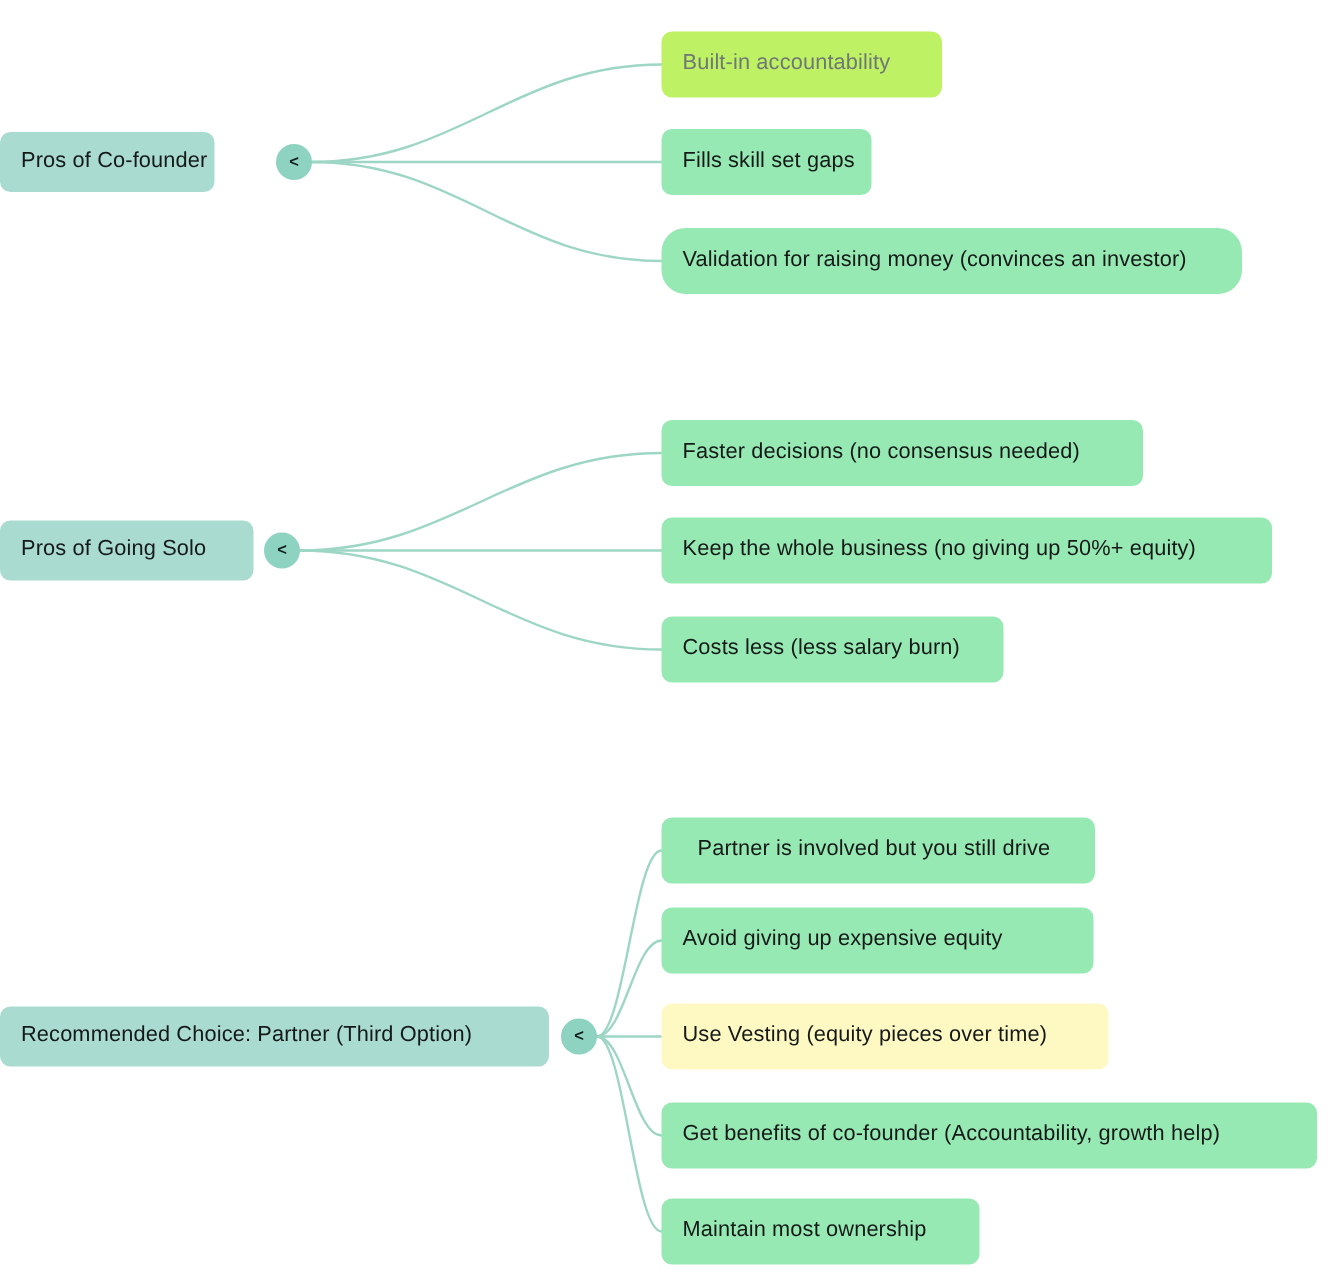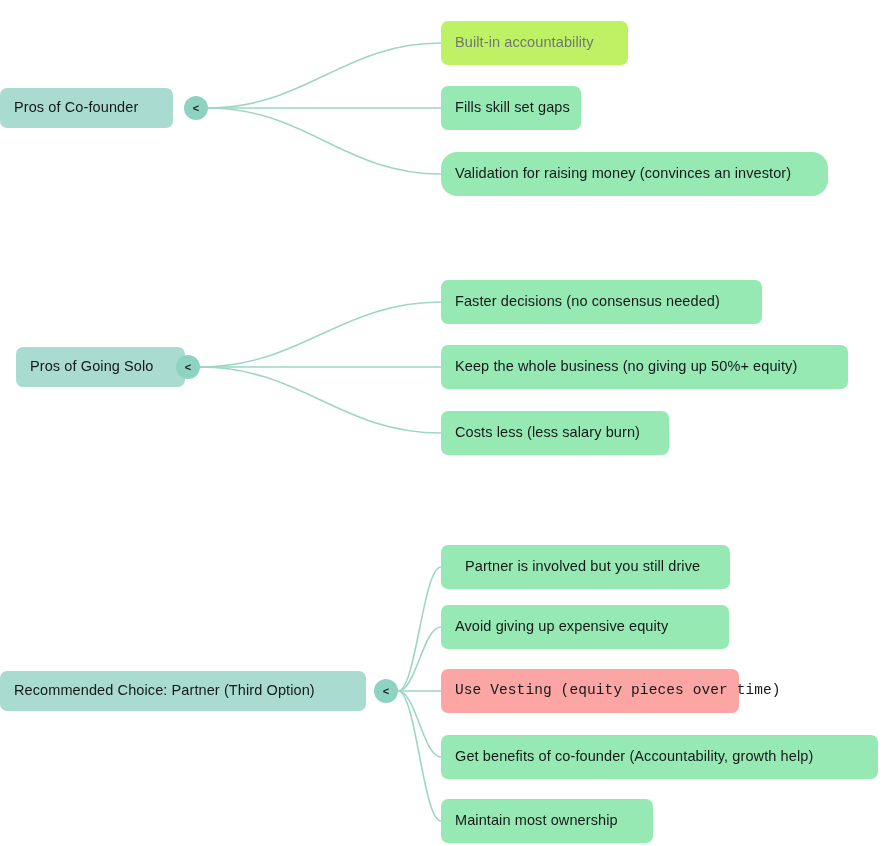--- a/index.html
+++ b/index.html
@@ -50,22 +50,21 @@
     background: #a9dbd0;
   }
   .node.child {
     background: #97e9b4;
   }
   .node.child.dim {
     background: #bef264;
     color: #6f7874;
   }
   .node.child.hover {
-    background: #fca5a5;
-    font-family: Liberation Mono, monospace;
+    background: #fef9c3;
   }
   .toggle {
     position: absolute;
     box-sizing: border-box;
     width: 24px;
     height: 24px;
     border-radius: 50%;
     background: #8ed3c2;
     display: flex;
     align-items: center;
@@ -88,36 +87,36 @@
       <path class="edge" d="M 200 367 C 301.22 367, 339.78 302, 441 302"></path>
       <path class="edge" d="M 200 367 C 301.22 367, 339.78 367, 441 367"></path>
       <path class="edge" d="M 200 367 C 301.22 367, 339.78 433, 441 433"></path>
       <path class="edge" d="M 398 691 C 416.06 691, 422.94 567, 441 567"></path>
       <path class="edge" d="M 398 691 C 416.06 691, 422.94 627, 441 627"></path>
       <path class="edge" d="M 398 691 C 416.06 691, 422.94 691, 441 691"></path>
       <path class="edge" d="M 398 691 C 416.06 691, 422.94 757, 441 757"></path>
       <path class="edge" d="M 398 691 C 416.06 691, 422.94 821, 441 821"></path>
     </svg>
   <div id="node-layer">
-      <div class="node root" style="left: 0px; top: 88px; width: 173px; height: 40px;">
+      <div class="node root" style="left: 0px; top: 88px; width: 143px; height: 40px;">
         <span>Pros of Co-founder</span>
       </div>
       <div class="toggle" style="left: 184px; top: 96px; width: 24px; height: 24px;">
         <span>&lt;</span>
       </div>
       <div class="node child dim" style="left: 441px; top: 21px; width: 187px; height: 44px;">
         <span>Built-in accountability</span>
       </div>
       <div class="node child" style="left: 441px; top: 86px; width: 140px; height: 44px;">
         <span>Fills skill set gaps</span>
       </div>
       <div class="node child" style="left: 441px; top: 152px; width: 387px; height: 44px; border-radius: 16px;">
         <span>Validation for raising money (convinces an investor)</span>
       </div>
-      <div class="node root" style="left: 16px; top: 347px; width: 169px; height: 40px;">
+      <div class="node root" style="left: 0px; top: 347px; width: 169px; height: 40px;">
         <span>Pros of Going Solo</span>
       </div>
       <div class="toggle" style="left: 176px; top: 355px; width: 24px; height: 24px;">
         <span>&lt;</span>
       </div>
       <div class="node child" style="left: 441px; top: 280px; width: 321px; height: 44px;">
         <span>Faster decisions (no consensus needed)</span>
       </div>
       <div class="node child" style="left: 441px; top: 345px; width: 407px; height: 44px;">
         <span>Keep the whole business (no giving up 50%+ equity)</span>

